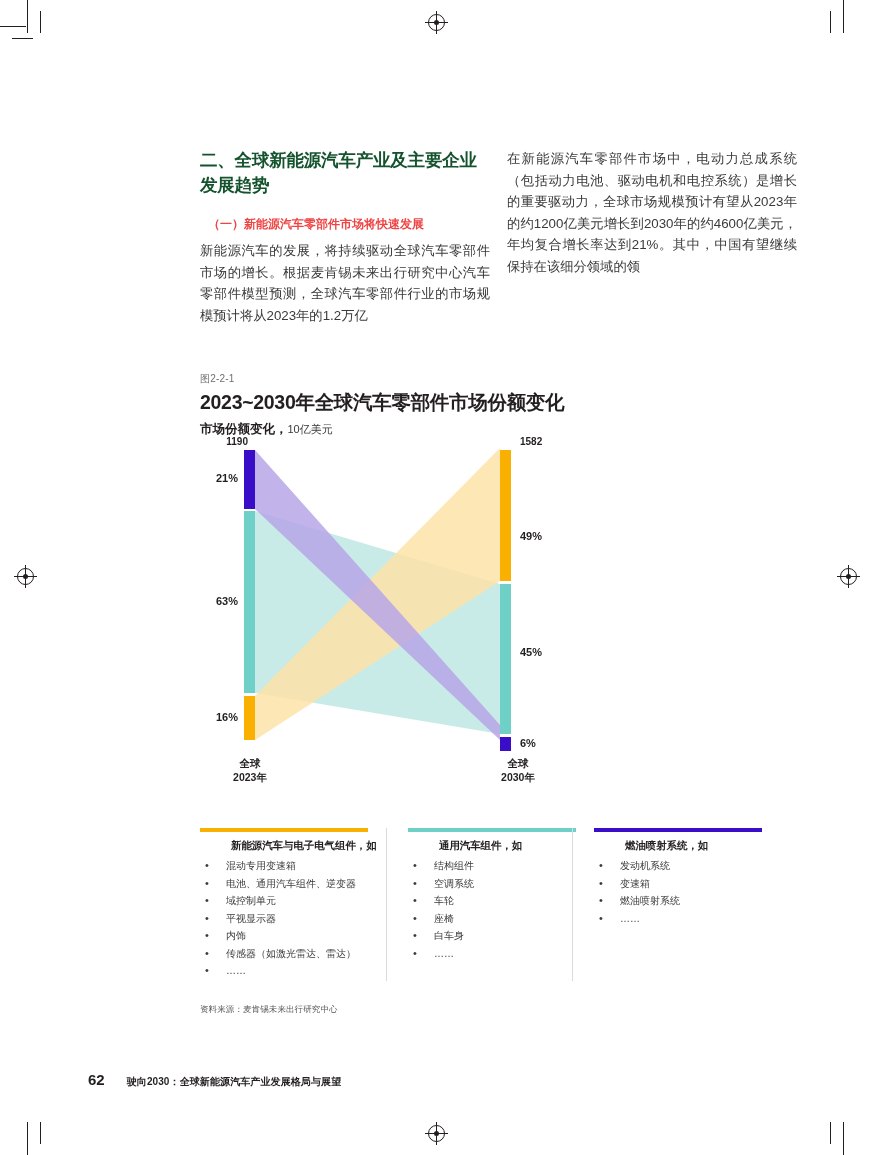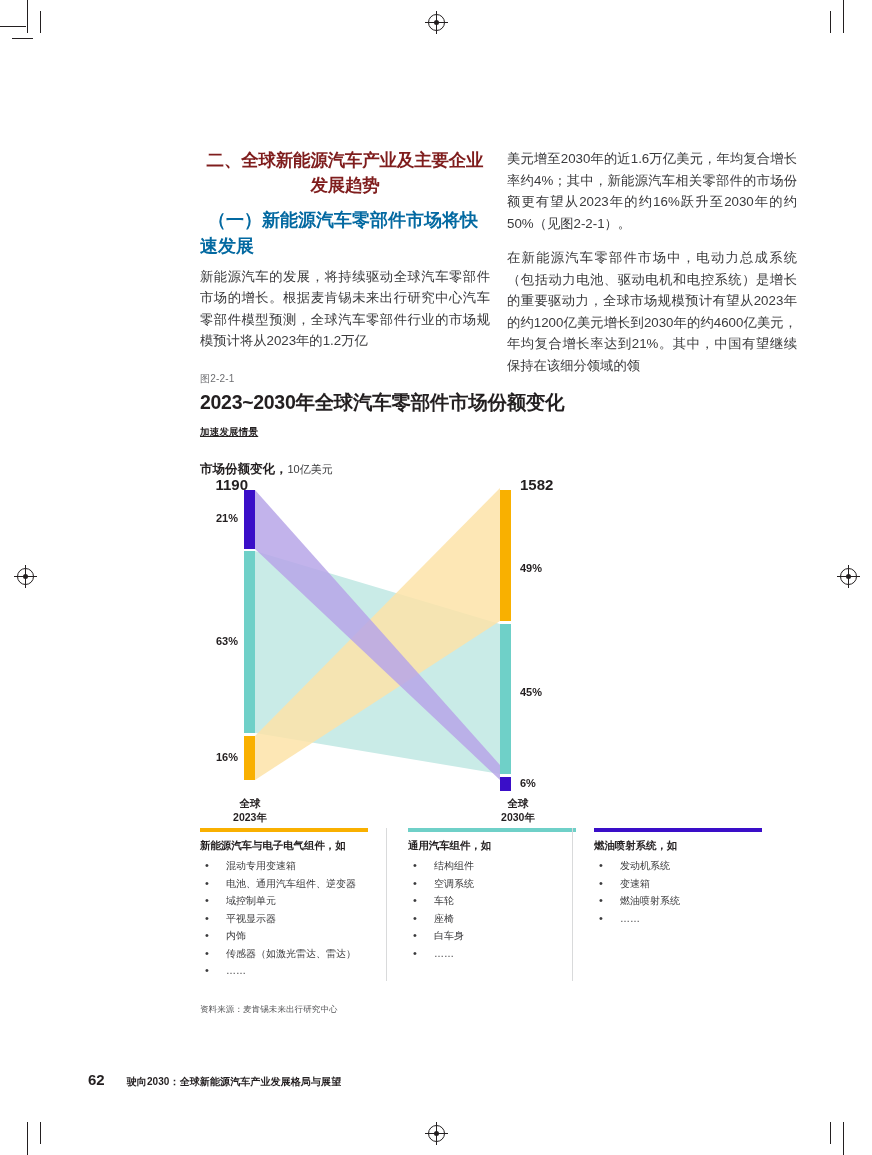--- a/index.html
+++ b/index.html
@@ -46,30 +46,29 @@
     position: absolute;
     width: 290px;
   }
   .col-left  { left: 200px; top: 148px; }
   .col-right { left: 507px; top: 148px; }
 
   h2.section-title {
     font-size: 17.5px;
     line-height: 1.42;
     font-weight: bold;
-    color: #7f1d1d;
-    margin: 0 0 9px 0;
+    color: #14532d;
+    margin: 0 0 18px 0;
     letter-spacing: -0.2px;
-    text-align: center;
   }
   h3.sub-title {
-    font-size: 18px;
+    font-size: 12px;
     line-height: 1.45;
     font-weight: bold;
-    color: #0369a1;
+    color: #ef4444;
     margin: 0 0 7px 0;
     text-indent: 8px;
   }
   p.body-text {
     font-size: 13.3px;
     line-height: 1.62;
     margin: 0 0 13px 0;
     text-align: justify;
     color: #3a3a3c;
   }
@@ -122,21 +121,21 @@
 
   .sk-label {
     position: absolute;
     font-size: 11px;
     font-weight: bold;
     color: #231f20;
     white-space: nowrap;
   }
   .sk-label.right { text-align: center; }
   .sk-label.left  { text-align: right; }
-  .sk-total { font-size: 15px; font-weight: bold; }
+  .sk-total { font-size: 10px; font-weight: bold; }
   .sk-axis  { font-size: 10.5px; font-weight: bold; line-height: 1.35; }
   .sk-axis .yr { font-weight: bold; }
 
   
   .legend-row {
     position: absolute;
     left: 200px;
     top: 828px;
     width: 575px;
     display: flex;
@@ -149,20 +148,21 @@
     box-sizing: border-box;
   }
   .legend-card + .legend-card { padding-left: 21px; border-left: 1px solid #d9dadb; }
   .legend-bar { height: 4px; width: 168px; margin-bottom: 7px; }
   .legend-head {
     font-size: 10.5px;
     font-weight: bold;
     color: #231f20;
     margin-bottom: 5px;
     letter-spacing: -0.1px;
+    margin-left: 31px;
   }
   .legend-card ul {
     list-style: none;
     margin: 0;
     padding: 0;
   }
   .legend-card li {
     font-size: 10px;
     line-height: 1.55;
     color: #3a3a3c;
@@ -234,28 +234,26 @@
     </div>
 </div>
 
 <div class="col col-left">
   <h2 class="section-title">二、全球新能源汽车产业及主要企业发展趋势</h2>
   <h3 class="sub-title">（一）新能源汽车零部件市场将快速发展</h3>
   <p class="body-text">新能源汽车的发展，将持续驱动全球汽车零部件市场的增长。根据麦肯锡未来出行研究中心汽车零部件模型预测，全球汽车零部件行业的市场规模预计将从2023年的1.2万亿</p>
 </div>
 
 <div class="col col-right">
-  <p class="body-text">美元增至2030年的近1.6万亿美元，年均复合增长率约4%；其中，新能源汽车相关零部件的市场份额更有望从2023年的约16%跃升至2030年的约50%（见图2-2-1）。</p>
   <p class="body-text">在新能源汽车零部件市场中，电动力总成系统（包括动力电池、驱动电机和电控系统）是增长的重要驱动力，全球市场规模预计有望从2023年的约1200亿美元增长到2030年的约4600亿美元，年均复合增长率达到21%。其中，中国有望继续保持在该细分领域的领</p>
 </div>
 
 <div class="figure">
   <div class="fig-num">图2-2-1</div>
   <div class="fig-title">2023~2030年全球汽车零部件市场份额变化</div>
-  <div><span class="fig-subtitle">加速发展情景</span></div>
   <div class="fig-unit">
     <b>市场份额变化，</b><span class="unit">10亿美元</span>
   </div>
 
   <div class="sankey-wrap">
     <svg width="575" height="340" viewBox="0 0 575 340">
 
       <g>
 
         <path d="M 55,63 L 300,167 L 300,167 L 55,245 Z" fill="#c9ebe7" opacity="0.95" style="display:none"></path>
@@ -277,21 +275,21 @@
         <rect x="300" y="289" width="11" height="14" fill="#3a0ec8"></rect>
       </g>
     </svg>
 
     <div class="sk-label sk-total left" style="left:0px; top:-12px; width:48px;">1190</div>
     <div class="sk-label left" style="left:0px; top:24px;  width:38px;">21%</div>
     <div class="sk-label left" style="left:0px; top:147px; width:38px;">63%</div>
     <div class="sk-label left" style="left:0px; top:263px; width:38px;">16%</div>
 
     <div class="sk-label sk-total right" style="left:320px; top:-12px;">1582</div>
-    <div class="sk-label right" style="left:320px; top:74px;">49%</div>
+    <div class="sk-label right" style="left:320px; top:82px;">49%</div>
     <div class="sk-label right" style="left:320px; top:198px;">45%</div>
     <div class="sk-label right" style="left:320px; top:289px;">6%</div>
 
     <div class="sk-label sk-axis" style="left:10px; top:308px; width:80px; text-align:center;">
       <div>全球</div>
       <div class="yr">2023年</div>
     </div>
     <div class="sk-label sk-axis" style="left:278px; top:308px; width:80px; text-align:center;">
       <div>全球</div>
       <div class="yr">2030年</div>

